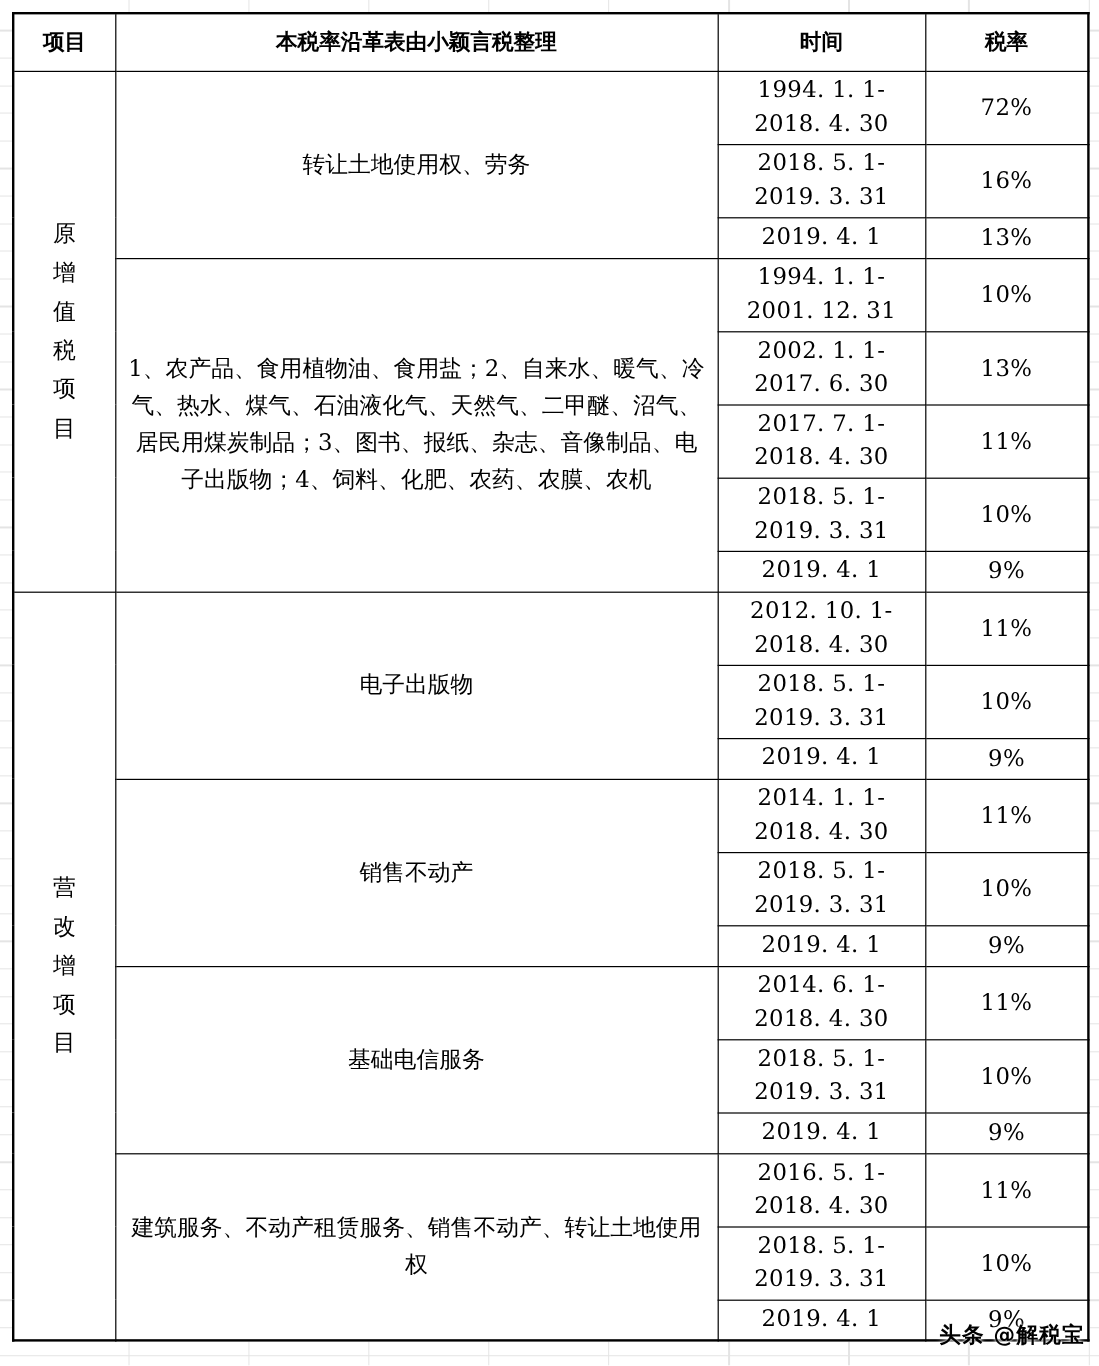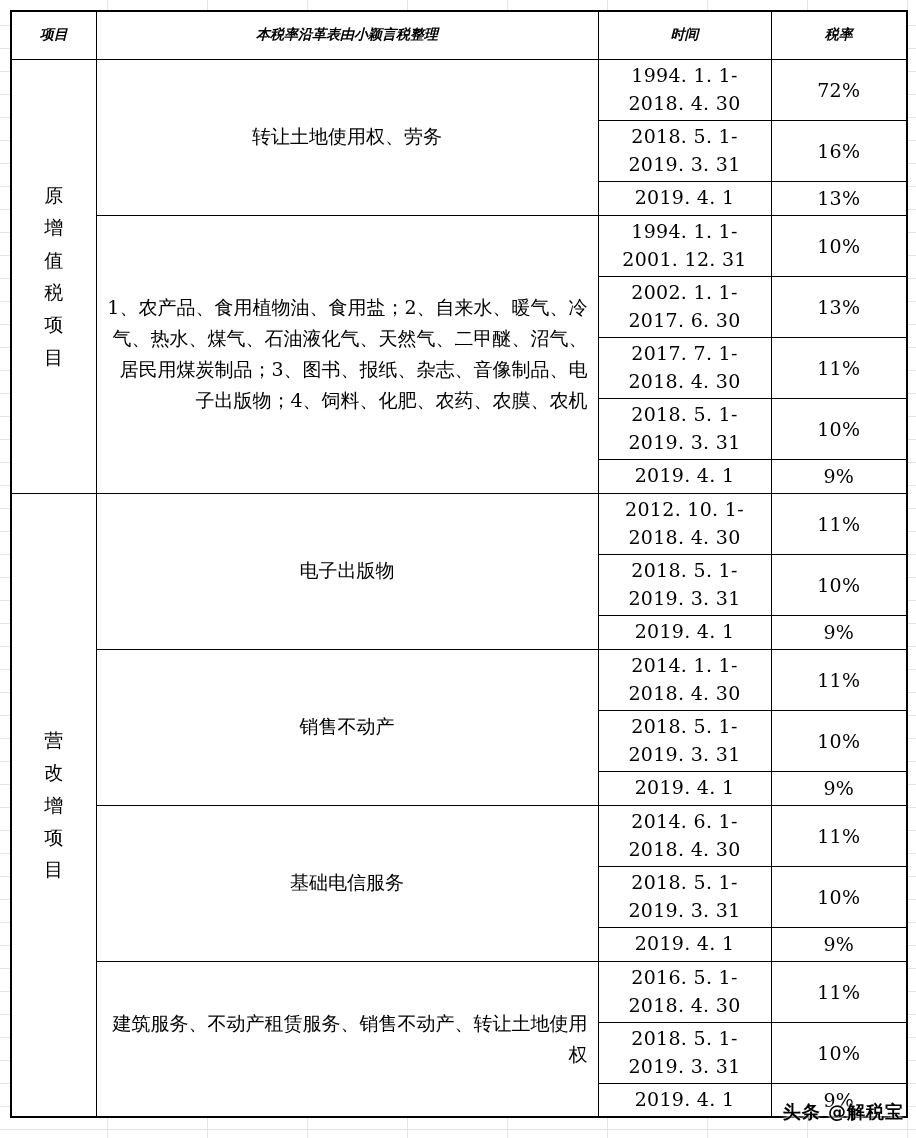--- a/index.html
+++ b/index.html
@@ -28,30 +28,29 @@
     border: 2px solid #000;
   }
   th, td {
     border: 1px solid #000;
     padding: 2px 6px;
     text-align: center;
     vertical-align: middle;
   }
   th {
     font-weight: bold;
-    font-size: 14px;
+    font-size: 18px;
     height: 48px;
-    font-style: italic;
   }
   td { font-size: 19px; }
   .row-double td { height: 61px; }
   .row-single td { height: 34px; }
   .group-cell { padding: 0 24px; line-height: 1.7; }
   .desc-cell.align-left {
-    text-align: right;
+    text-align: center;
     padding: 6px 10px;
     line-height: 1.62;
   }
   .time-cell { line-height: 1.45; letter-spacing: 0.3px; }
   .rate-cell { letter-spacing: 0.3px; }
   .watermark {
     position: absolute; right: 12px; bottom: 14px;
     font-family: "DejaVu Sans", "Liberation Sans", sans-serif;
     font-weight: bold;
     font-size: 18px;

